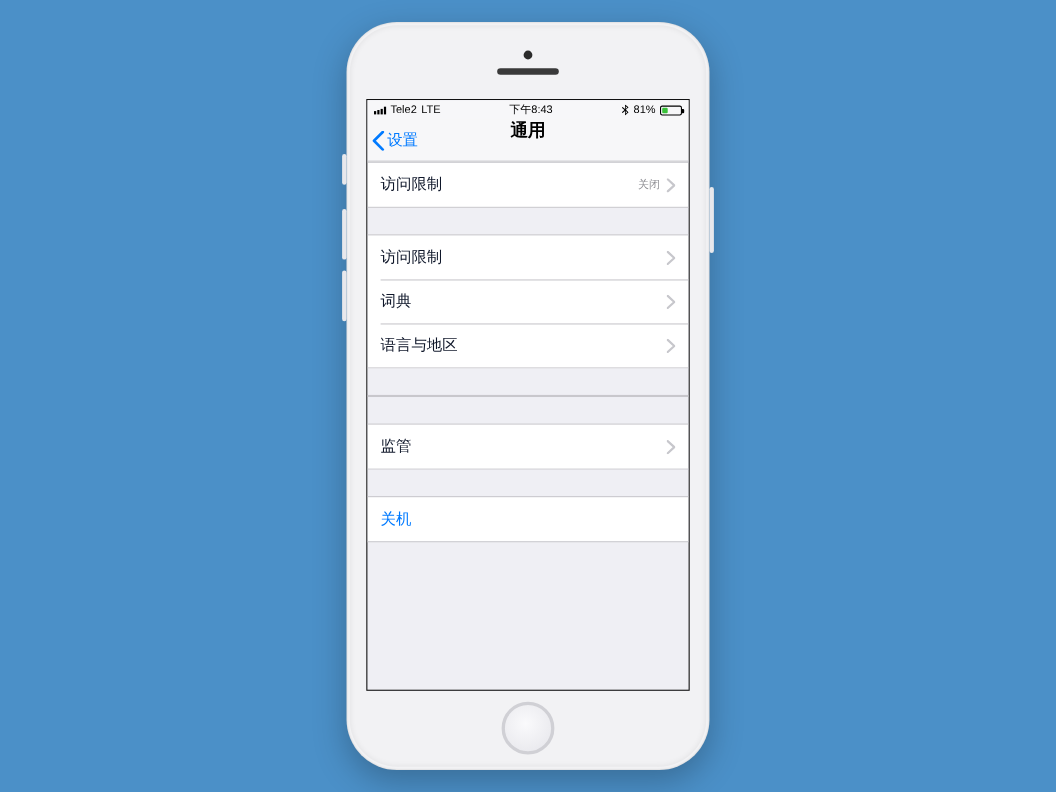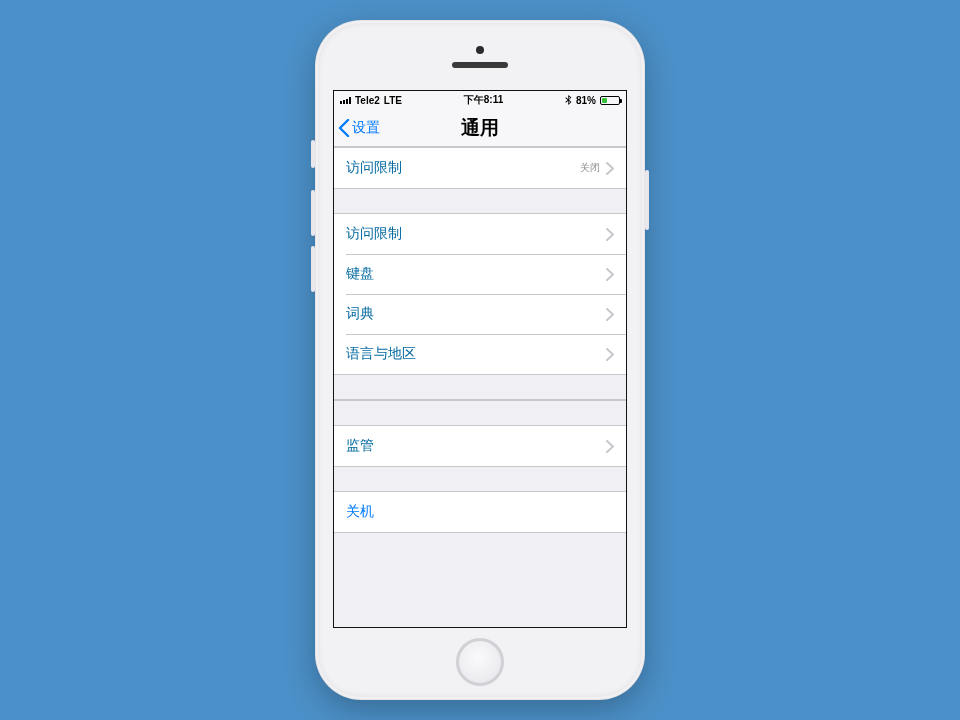--- a/index.html
+++ b/index.html
@@ -73,21 +73,21 @@
     overflow: hidden;
     font-size: 13px;
   }
   .status-bar {
     height: 18px;
     display: flex;
     align-items: center;
     justify-content: space-between;
     padding: 0 6px;
     font-size: 10px;
-    font-weight: 700;
+    font-weight: 400;
     color: #000;
     background: #f7f7f9;
   }
   .status-left, .status-right { display:flex; align-items:center; gap:4px; }
   .signal { display:flex; align-items:flex-end; gap:1px; height:8px; }
   .signal span { width:2px; background:#000; display:block; }
   .signal span:nth-child(1){height:3px;}
   .signal span:nth-child(2){height:4px;}
   .signal span:nth-child(3){height:5px;}
   .signal span:nth-child(4){height:7px;}
@@ -98,51 +98,50 @@
   .battery::after{
     content:""; position:absolute; right:-3px; top:2px; width:2px; height:4px; background:#000; border-radius:0 1px 1px 0;
   }
   .battery .fill { position:absolute; left:1px; top:1px; bottom:1px; width:26%; background:#3ac13a; border-radius:1px; }
 
   .nav-bar {
     height: 38px;
     background: #f7f7f9;
     border-bottom: 1px solid #c8c7cc;
     display:flex;
-    align-items:center;
     position:relative;
   }
   .nav-back {
     display:flex; align-items:center; gap:2px;
     color:#007aff;
     padding-left:4px;
     font-size:14px;
     cursor:pointer;
   }
   .nav-title {
     position:absolute; left:0; right:0; text-align:center;
-    font-weight:600; font-size:19px; color:#000; pointer-events:none;
+    font-weight:600; font-size:16px; color:#000; pointer-events:none;
   }
 
   .content { position:absolute; top:56px; bottom:0; left:0; right:0; overflow:hidden; }
   .spacer { height:24px; background:#efeff4; }
   .group { background:#fff; border-top:1px solid #c8c7cc; border-bottom:1px solid #c8c7cc; }
   .row {
     display:flex; align-items:center; justify-content:space-between;
     min-height:40px;
     padding: 0 12px;
     cursor:pointer;
     position:relative;
   }
   .row + .row::before{
     content:"";
     position:absolute;
     left:12px; right:0; top:0; height:1px; background:#c8c7cc;
   }
-  .row .label { font-size:14px; color:#0369a1; }
+  .row .label { font-size:14px; color:#0f172a; }
   .row .value { font-size:10px; color:#8e8e93; display:flex; align-items:center; gap:6px; }
   .row .chev { color:#c7c7cc; }
   .row.link .label { color:#007aff; }
 
   svg { display:block; }
 </style>
 </head>
 <body>
 
 <div class="phone">
@@ -159,21 +158,21 @@
       <div class="status-left">
         <div class="signal">
           <span></span>
             <span></span>
             <span></span>
             <span></span>
         </div>
         <span>Tele2</span>
         <span>LTE</span>
       </div>
-      <div>下午8:11</div>
+      <div>下午8:43</div>
       <div class="status-right">
         <span>
           <svg width="7" height="10" viewBox="0 0 7 10">
               <path d="M3.2 0 L6.4 2.6 L4 4.8 L6.4 7 L3.2 10 L3.2 5.8 L1 7.8 L0.3 7.1 L2.7 5 L0.3 2.9 L1 2.2 L3.2 4.2 Z M3.9 1.7 L3.9 4 L5.2 2.8 Z M3.9 6 L3.9 8.3 L5.2 7.1 Z" fill="#000"></path>
             </svg>
         </span>
         <span>81%</span>
         <span class="battery">
             <span class="fill"></span>
           </span>
@@ -213,28 +212,20 @@
       <div class="group">
         <div class="row">
           <span class="label">访问限制</span>
           <span class="value chev">
             <svg width="8" height="13" viewBox="0 0 8 13">
                 <path d="M1 1 L7 6.5 L1 12" stroke="#c7c7cc" stroke-width="2" fill="none" stroke-linecap="round" stroke-linejoin="round"></path>
               </svg>
           </span>
         </div>
         <div class="row">
-          <span class="label">键盘</span>
-          <span class="value chev">
-            <svg width="8" height="13" viewBox="0 0 8 13">
-                <path d="M1 1 L7 6.5 L1 12" stroke="#c7c7cc" stroke-width="2" fill="none" stroke-linecap="round" stroke-linejoin="round"></path>
-              </svg>
-          </span>
-        </div>
-        <div class="row">
           <span class="label">词典</span>
           <span class="value chev">
             <svg width="8" height="13" viewBox="0 0 8 13">
                 <path d="M1 1 L7 6.5 L1 12" stroke="#c7c7cc" stroke-width="2" fill="none" stroke-linecap="round" stroke-linejoin="round"></path>
               </svg>
           </span>
         </div>
         <div class="row">
           <span class="label">语言与地区</span>
           <span class="value chev">

